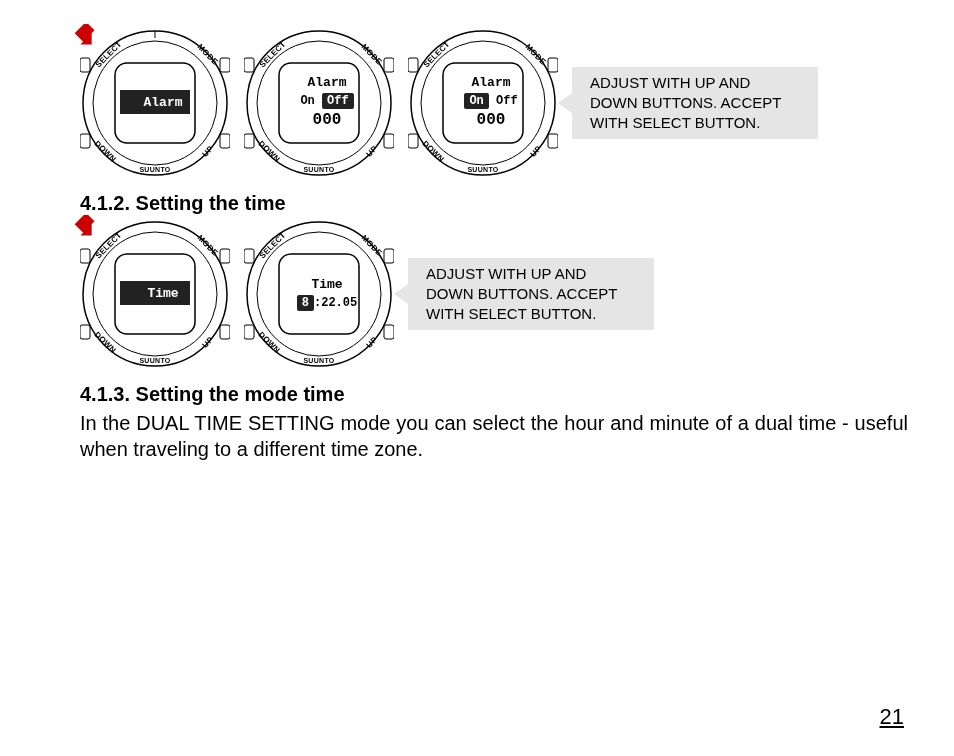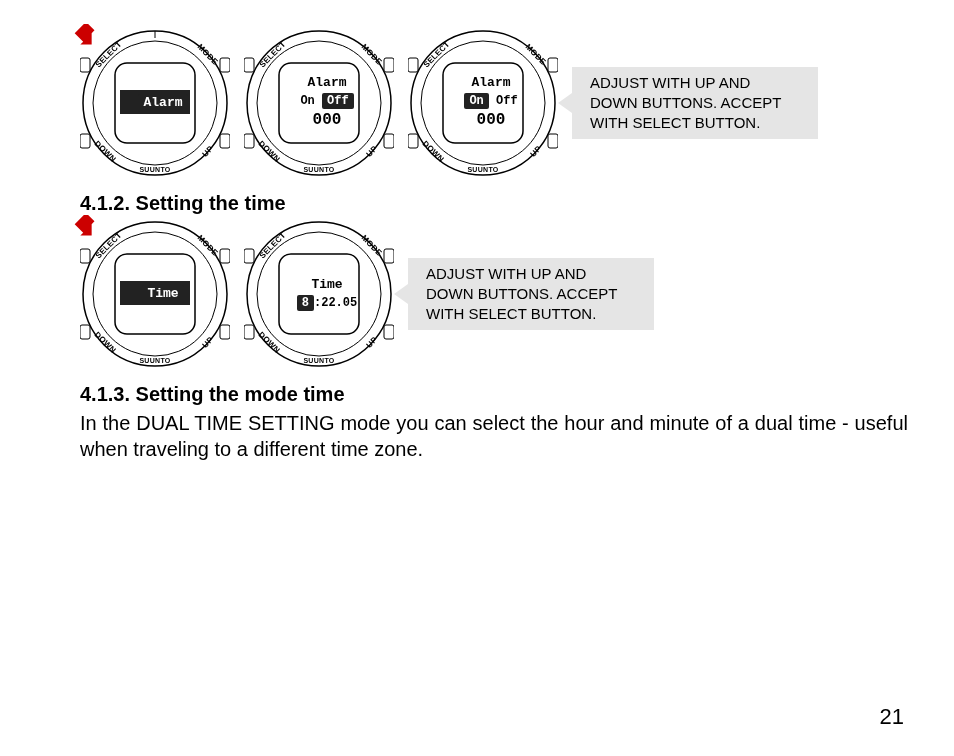--- a/index.html
+++ b/index.html
@@ -104,20 +104,21 @@
     font-size: 20px;
     line-height: 1.3;
     margin: 0 0 10px 0;
     text-align: justify;
   }
   .page-num {
     position: absolute;
     bottom: 26px;
     right: 50px;
     font-size: 22px;
+    text-decoration: underline;
   }
 </style>
 </head>
 <body>
 
 <div class="page">
 
   <div class="row">
     <svg class="arrow" viewBox="0 0 24 24">
       <path d="M2 2 L14 2 L14 6 L22 14 L14 22 L14 18 L2 18 Z" transform="rotate(45 12 12)" fill="#c00"></path>

